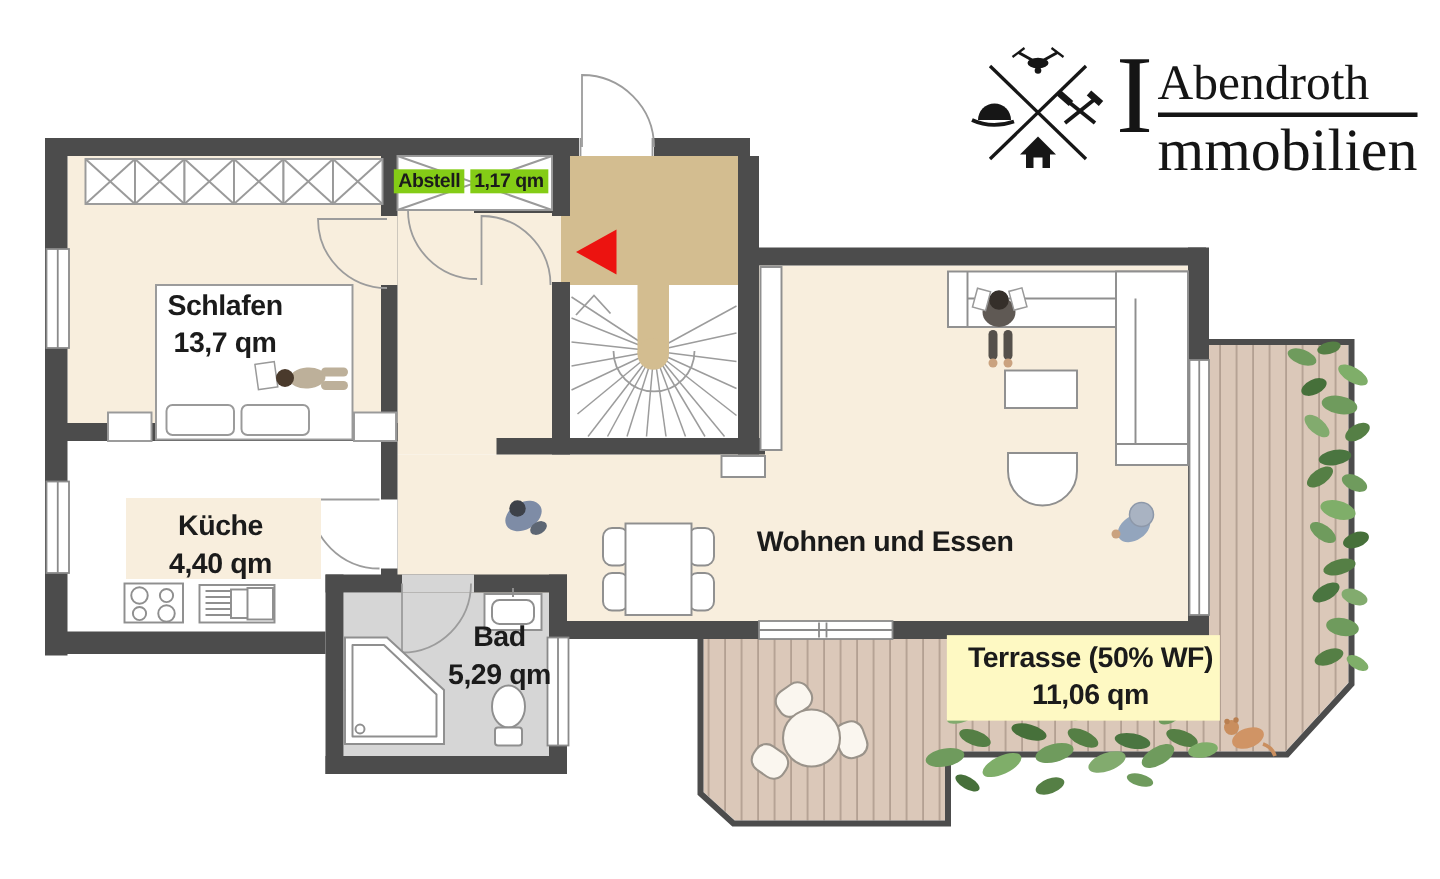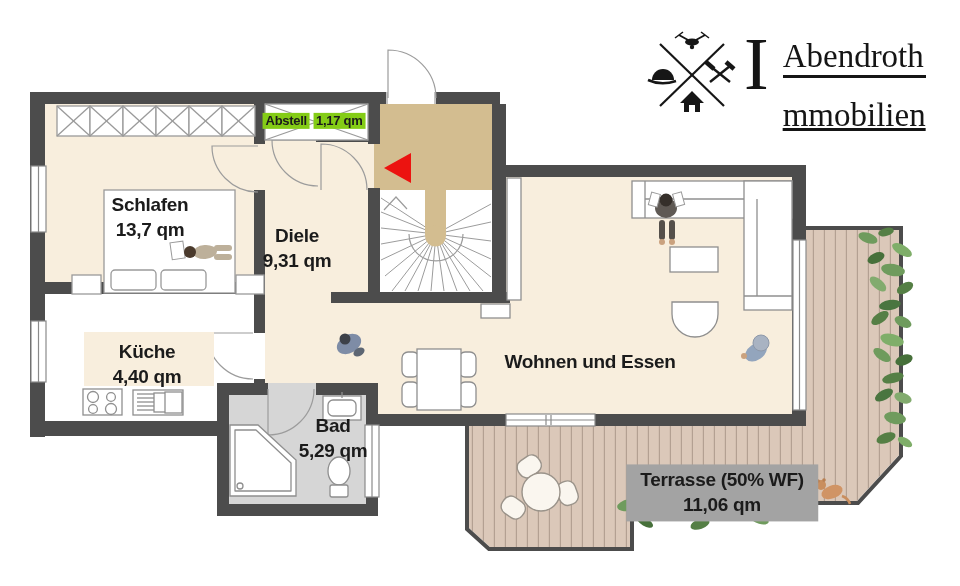--- a/index.html
+++ b/index.html
@@ -4,30 +4,30 @@
 <style>
   html,body{margin:0;padding:0;background:#ffffff;}
   .canvas{position:relative;width:960px;height:586px;background:#ffffff;overflow:hidden;
           font-family:"Liberation Sans",sans-serif;}
   svg.plan{position:absolute;left:0;top:0;}
   .room-label{position:absolute;transform:translate(-50%,-50%);text-align:center;
               color:#1b1b1b;font-weight:700;font-size:19px;line-height:1.32;
               letter-spacing:-0.3px;white-space:nowrap;z-index:5;}
   .label-abstell{font-size:13px;line-height:1.25;}
   .label-abstell > div{background:#84cc16;padding:0 3px;display:inline-block;text-align:center;}
-  .label-terrasse{background:#a3a3a3;padding:3px 14px 4px 14px;margin-top:41px;}
+  .label-terrasse{background:#fef9c3;padding:3px 4px 4px 14px;}
   .logo{position:absolute;left:646px;top:28px;display:flex;align-items:flex-start;
         color:#151515;z-index:6;}
   .logo-text{display:flex;margin-left:4px;}
   .logo-i{font-family:"Liberation Serif",serif;font-size:74px;line-height:0.88;
           margin-top:4px;}
-  .logo-cols{display:flex;flex-direction:column;margin-left:14px;margin-top:12px;gap:20px;}
+  .logo-cols{display:flex;flex-direction:column;margin-left:3px;margin-top:12px;}
   .logo-line1{font-family:"Liberation Serif",serif;font-size:33px;line-height:1;
               border-bottom:3px solid #151515;padding-bottom:2px;}
-  .logo-line2{font-family:"Liberation Serif",serif;font-size:33px;line-height:1.08;text-decoration:underline;}
+  .logo-line2{font-family:"Liberation Serif",serif;font-size:40px;line-height:1.08;}
 </style>
 </head>
 <body>
 
 <div class="canvas">
 
 <svg class="plan" width="960" height="586" viewBox="0 0 960 586">
   <defs>
     <pattern id="plk" patternUnits="userSpaceOnUse" width="11" height="40">
       <rect width="11" height="40" fill="#dbc8b9"></rect>
@@ -314,24 +314,20 @@
 </svg>
 
 <div class="room-label" style="left:150px;top:217px">
   <div>Schlafen</div>
   <div class="area">13,7 qm</div>
 </div>
 <div class="room-label label-abstell" style="left:314px;top:121px">
   <div>Abstell</div>
   <div class="area">1,17 qm</div>
 </div>
-<div class="room-label" style="left:297px;top:248px">
-  <div>Diele</div>
-  <div class="area">9,31 qm</div>
-</div>
 <div class="room-label" style="left:147px;top:364px">
   <div>Küche</div>
   <div class="area">4,40 qm</div>
 </div>
 <div class="room-label" style="left:333px;top:438px">
   <div>Bad</div>
   <div class="area">5,29 qm</div>
 </div>
 <div class="room-label" style="left:590px;top:362px">
   <div>Wohnen und Essen</div>

